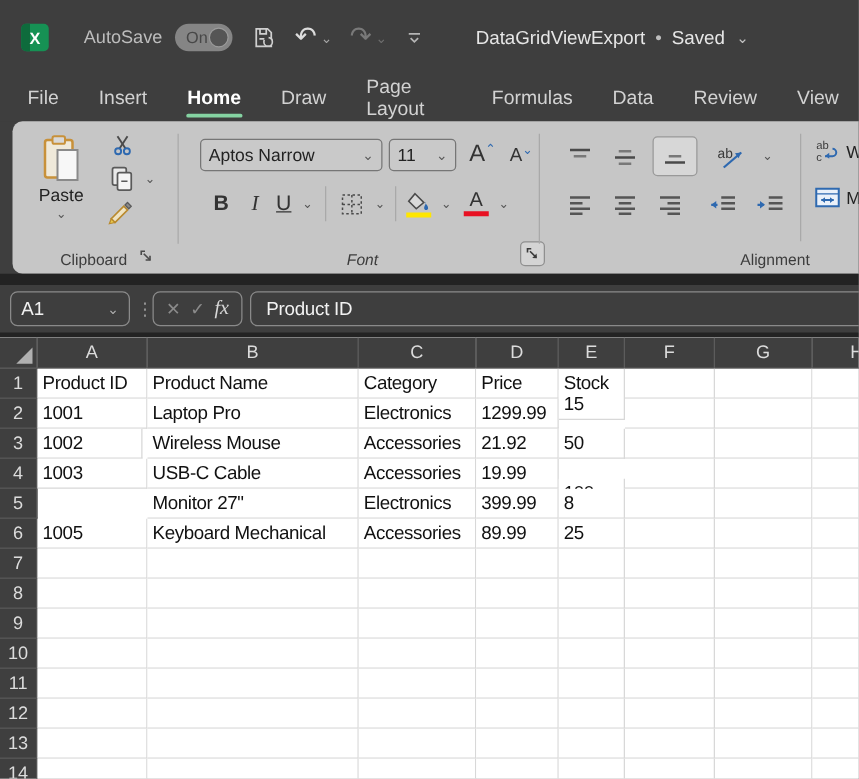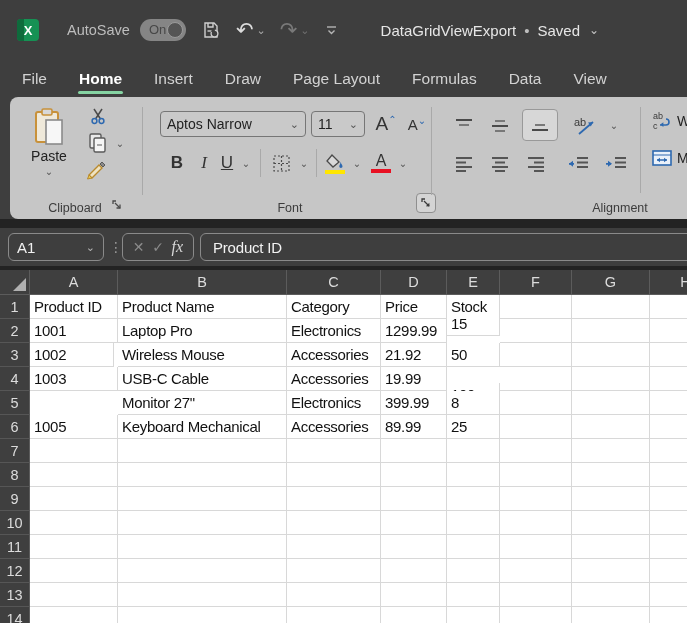--- a/index.html
+++ b/index.html
@@ -108,26 +108,27 @@
   <div class="doc-title">
     <span>DataGridViewExport</span>
     <span class="sep">•</span>
     <span>Saved</span>
     <span class="chev">⌄</span>
   </div>
 </div>
 
 <div class="menubar">
     <div class="tab">File</div>
+    <div class="tab">Insert</div>
     <div class="tab active">Home</div>
-    <div class="tab">Insert</div>
     <div class="tab">Draw</div>
     <div class="tab">Page Layout</div>
     <div class="tab">Formulas</div>
     <div class="tab">Data</div>
+    <div class="tab">Review</div>
     <div class="tab">View</div>
   </div>
 
 <div class="ribbon">
 
   <div class="abs" style="left:16px;top:8px;width:46px;height:46px;flex-direction:column;">
     <svg width="34" height="40" viewBox="0 0 34 40">
       <rect x="4" y="4" width="22" height="30" rx="2" fill="#efe9da" stroke="#c8913a" stroke-width="2"></rect>
       <rect x="10" y="1" width="10" height="6" rx="1.5" fill="#d8d8d8" stroke="#c8913a" stroke-width="1.6"></rect>
       <rect x="14" y="12" width="16" height="24" fill="#f7f7f7" stroke="#8a8a8a" stroke-width="1.6"></rect>
@@ -207,21 +208,21 @@
       <path d="M15 9c1.5 2 2.5 3.2 2.5 4.3 0 .9-.7 1.7-1.6 1.7s-1.6-.8-1.6-1.7c0-1.1 1-2.3 1.5-4.3z" fill="#2e69b0"></path>
     </svg>
     <div style="width:20px;height:4px;background:#ffe600;margin-top:1px;"></div>
   </div>
   <div class="abs chev9" style="left:341px;top:60px;width:12px;height:12px;">⌄</div>
   <div class="abs" style="left:358px;top:52px;width:26px;height:28px;flex-direction:column;">
     <span style="font-size:16px;color:#333;line-height:15px;">A</span>
     <div style="width:20px;height:4px;background:#e81123;margin-top:1px;"></div>
   </div>
   <div class="abs chev9" style="left:387px;top:60px;width:12px;height:12px;">⌄</div>
-  <div class="group-label" style="left:230px;width:100px;text-align:center;">Font</div>
+  <div class="group-label" style="left:230px;width:100px;text-align:center;font-style:italic;">Font</div>
   <div class="abs launch-box" style="left:406px;top:96px;">
     <svg width="12" height="12" viewBox="0 0 12 12">
         <path d="M2 5V2h3" fill="none" stroke="#3a3a3a" stroke-width="1.3"></path>
         <path d="M4 4l5 5" stroke="#3a3a3a" stroke-width="1.3"></path>
         <path d="M9.3 5.8L9.5 9.5 5.8 9.3z" fill="#3a3a3a"></path>
       </svg>
   </div>
 
   <div class="vsep" style="left:421px;"></div>
 

